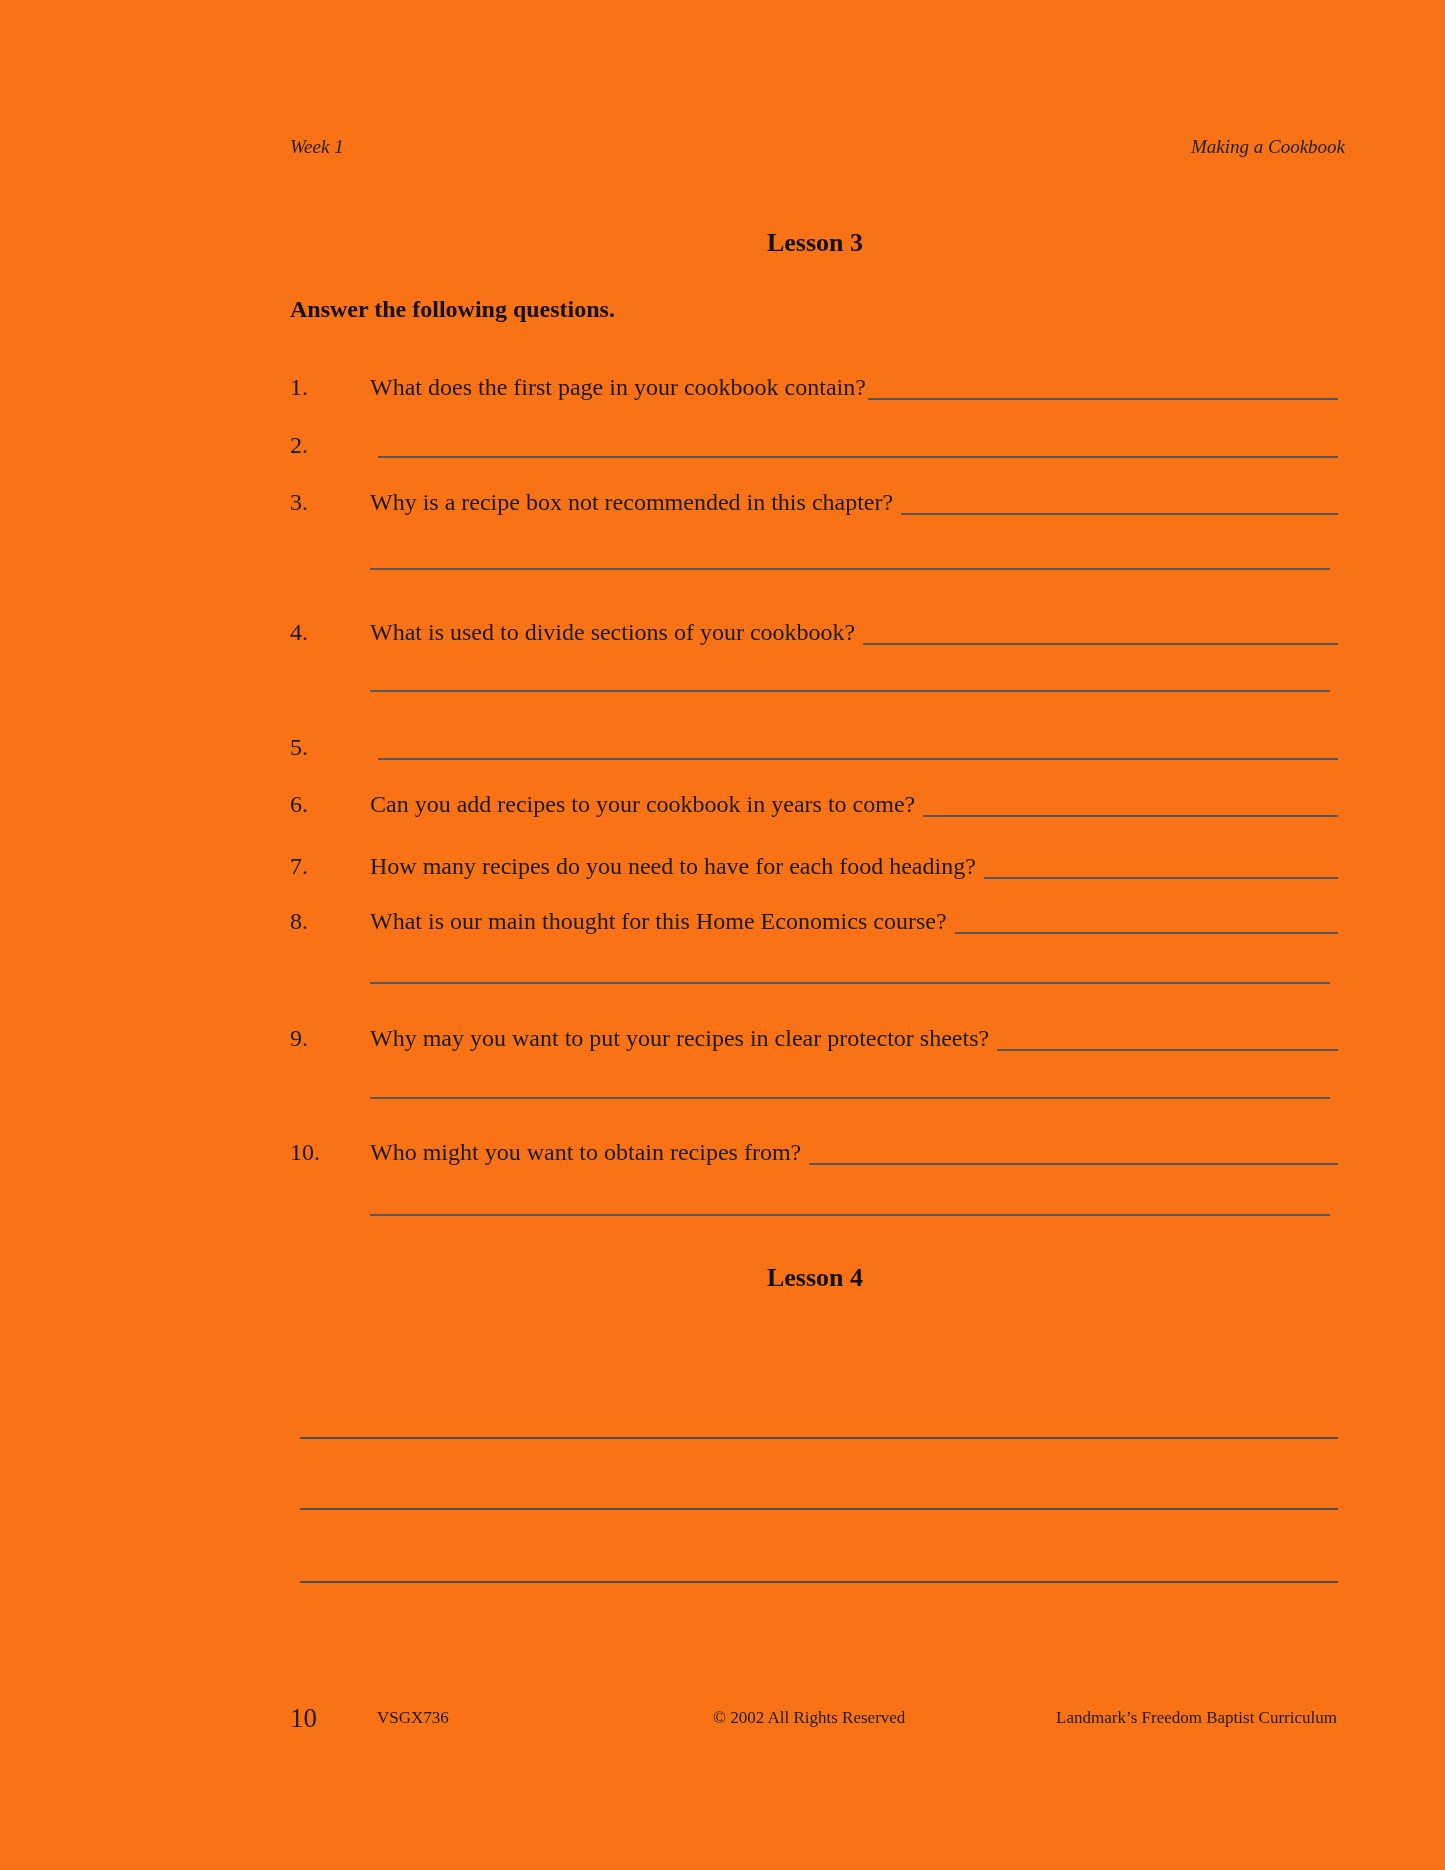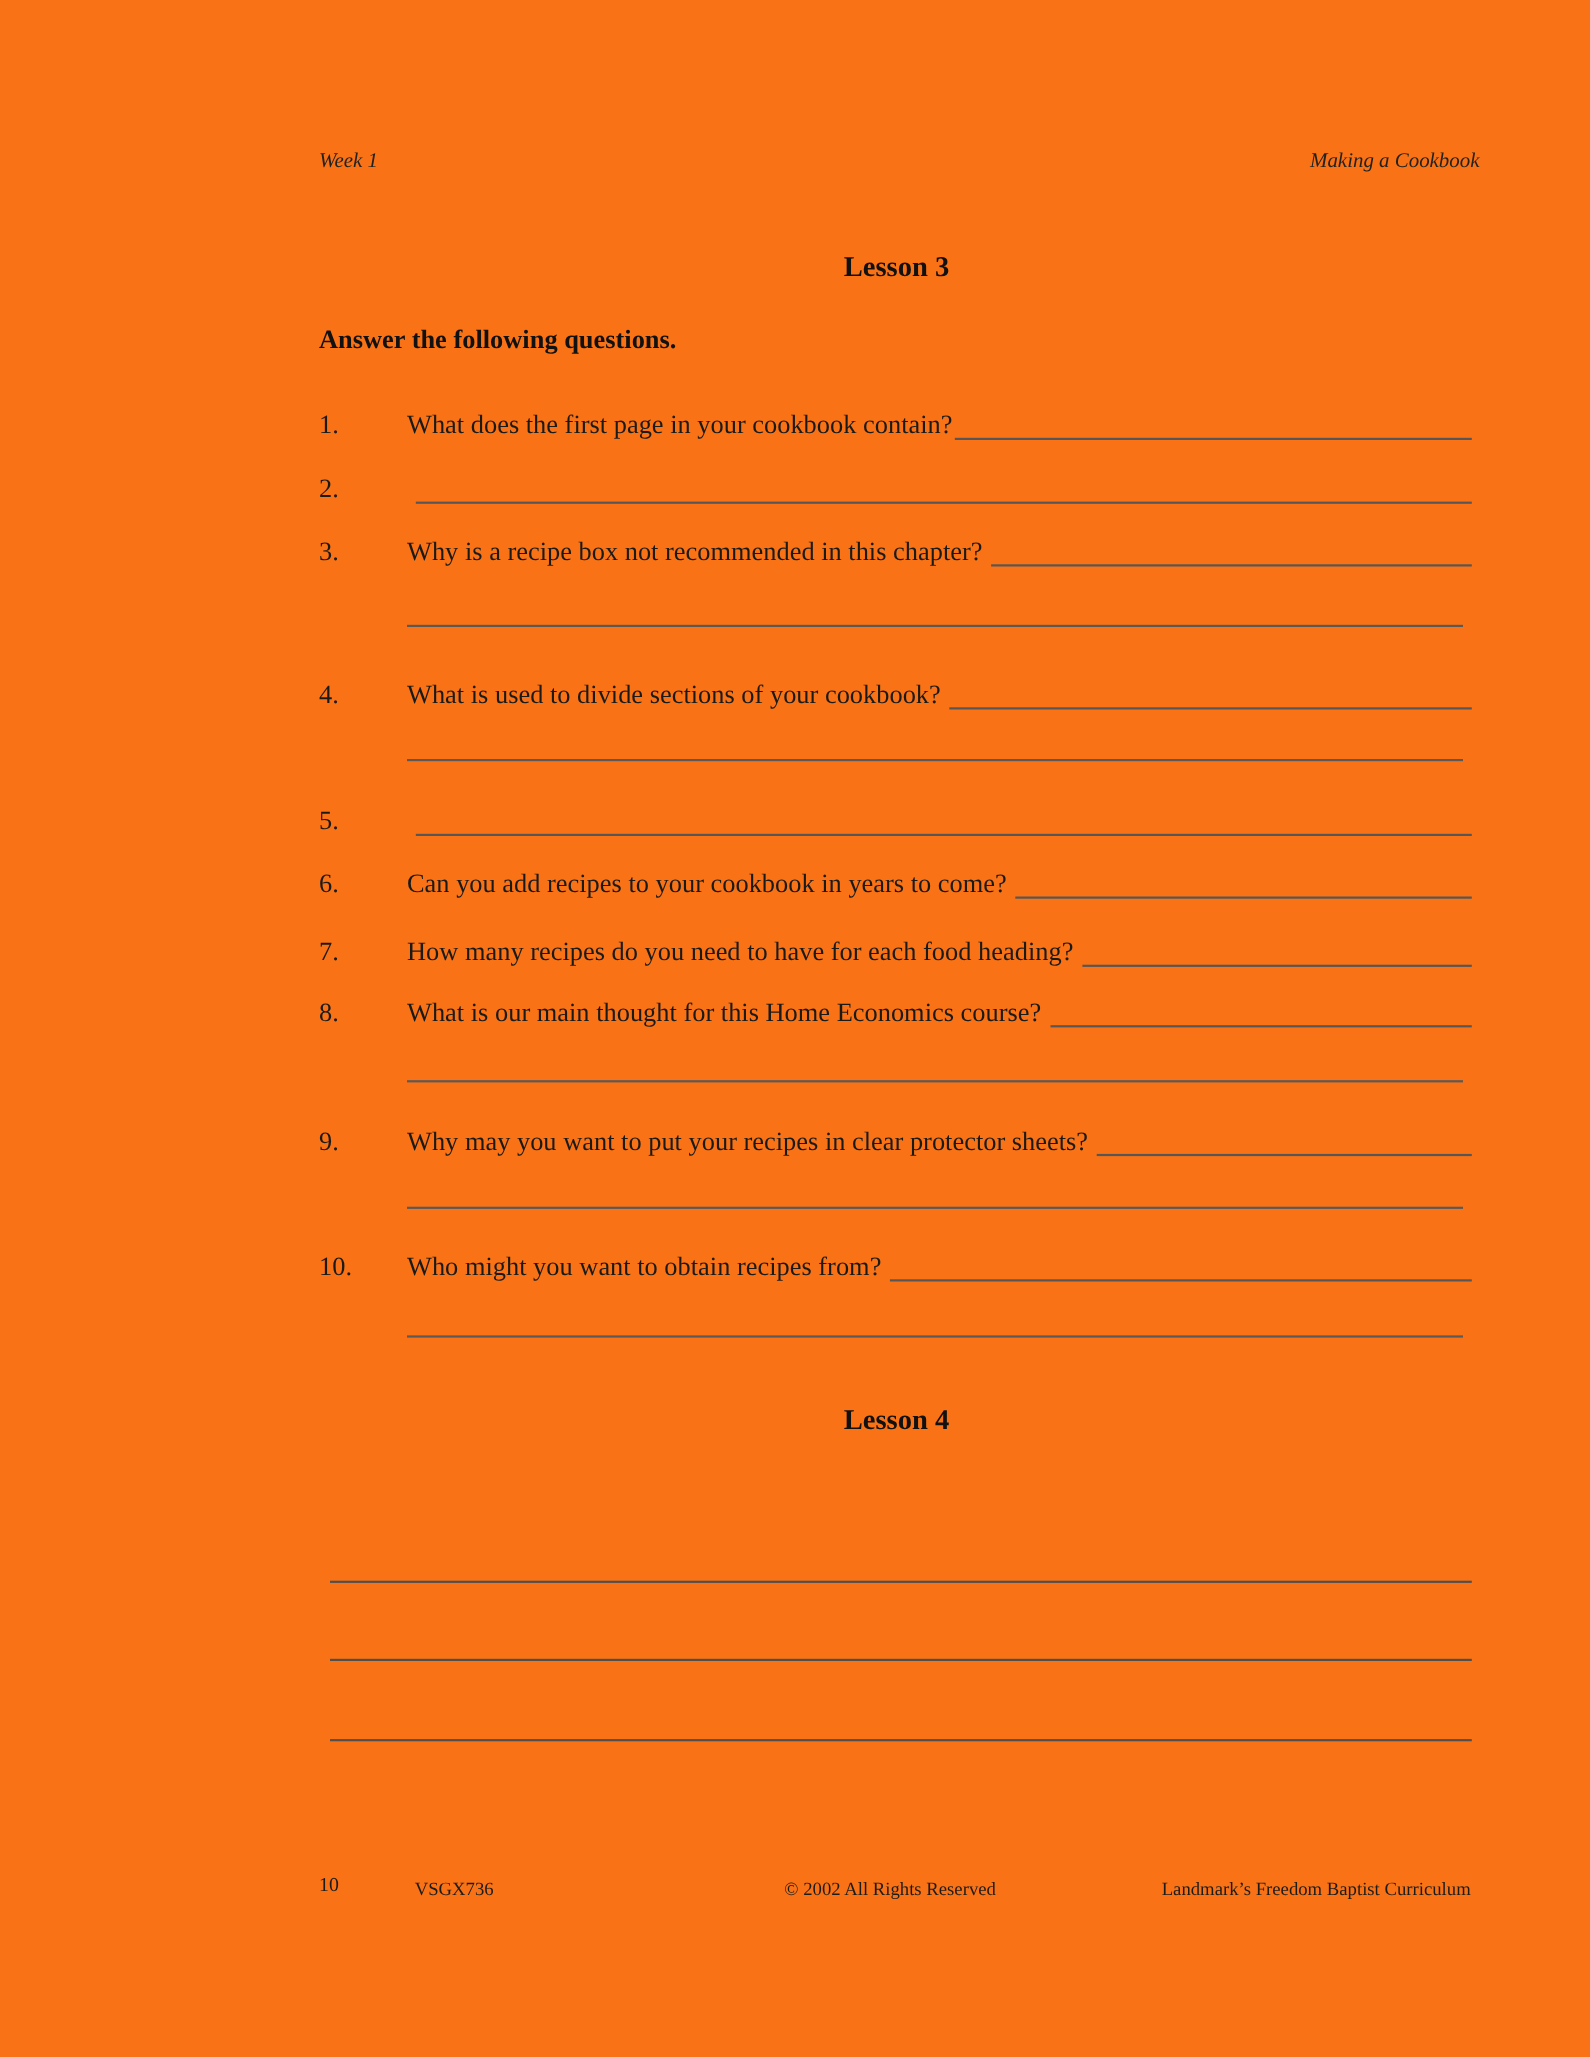--- a/index.html
+++ b/index.html
@@ -25,21 +25,21 @@
   .lesson-title {
     position: absolute;
     left: 290px;
     width: 1050px;
     text-align: center;
     font-weight: bold;
     font-size: 26px;
     color: #111111;
   }
   .lesson-title.l3 { top: 228px; }
-  .lesson-title.l4 { top: 1263px; margin-top: 13px; }
+  .lesson-title.l4 { top: 1263px; }
   .instruction {
     position: absolute;
     left: 290px;
     font-weight: bold;
     font-size: 24px;
     color: #111111;
   }
   .instruction.i3 { top: 296px; }
   .instruction.i4 { top: 1336px; }
   .q-row {
@@ -67,21 +67,21 @@
     border-top: 2px solid #595959;
   }
   .write-line {
     position: absolute;
     left: 300px;
     width: 1038px;
     height: 0;
     border-top: 2px solid #4f4f4f;
   }
   .footer-item { position: absolute; font-size: 17px; color: #1c1c1c; }
-  .f-pagenum   { left: 290px;  top: 1703px; font-size: 18px; }
+  .f-pagenum   { left: 290px;  top: 1703px; font-size: 27px; }
   .f-code      { left: 377px;  top: 1708px; }
   .f-copyright { left: 713px;  top: 1708px; }
   .f-publisher { right: 108px; top: 1708px; }
 </style>
 </head>
 <body>
 
 <div class="page">
 
   <span class="hdr hdr-left">Week 1</span>

